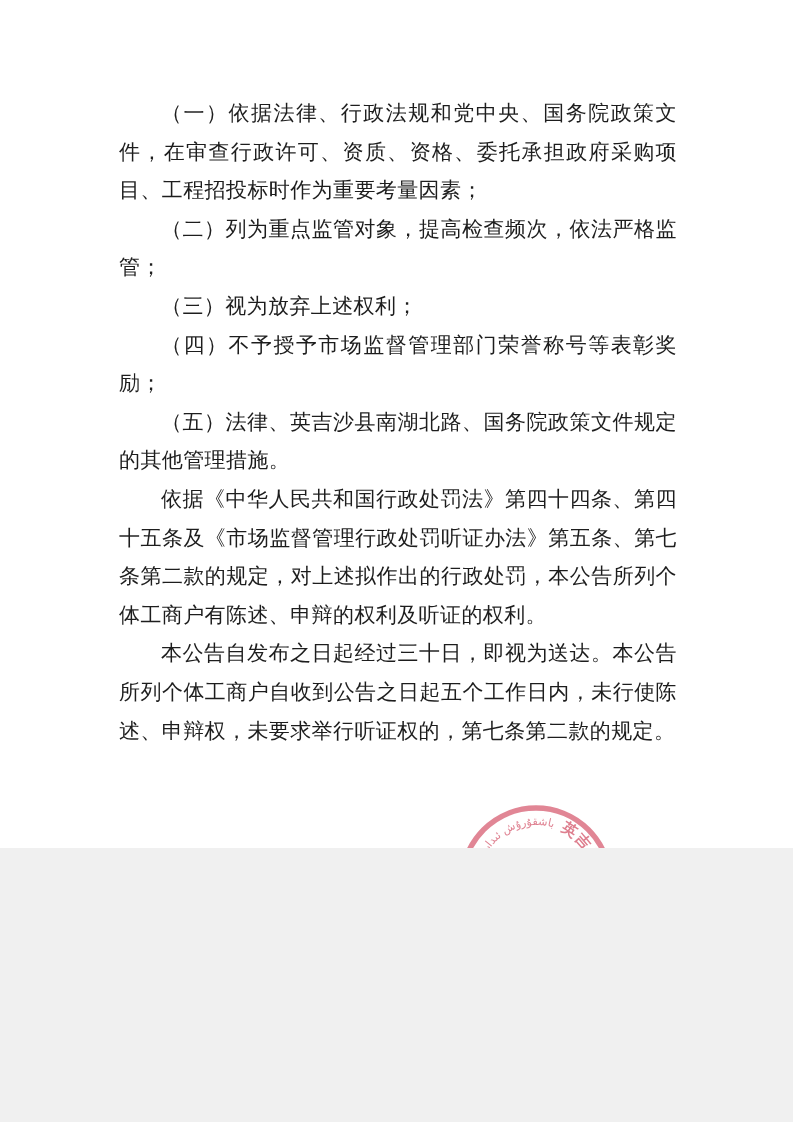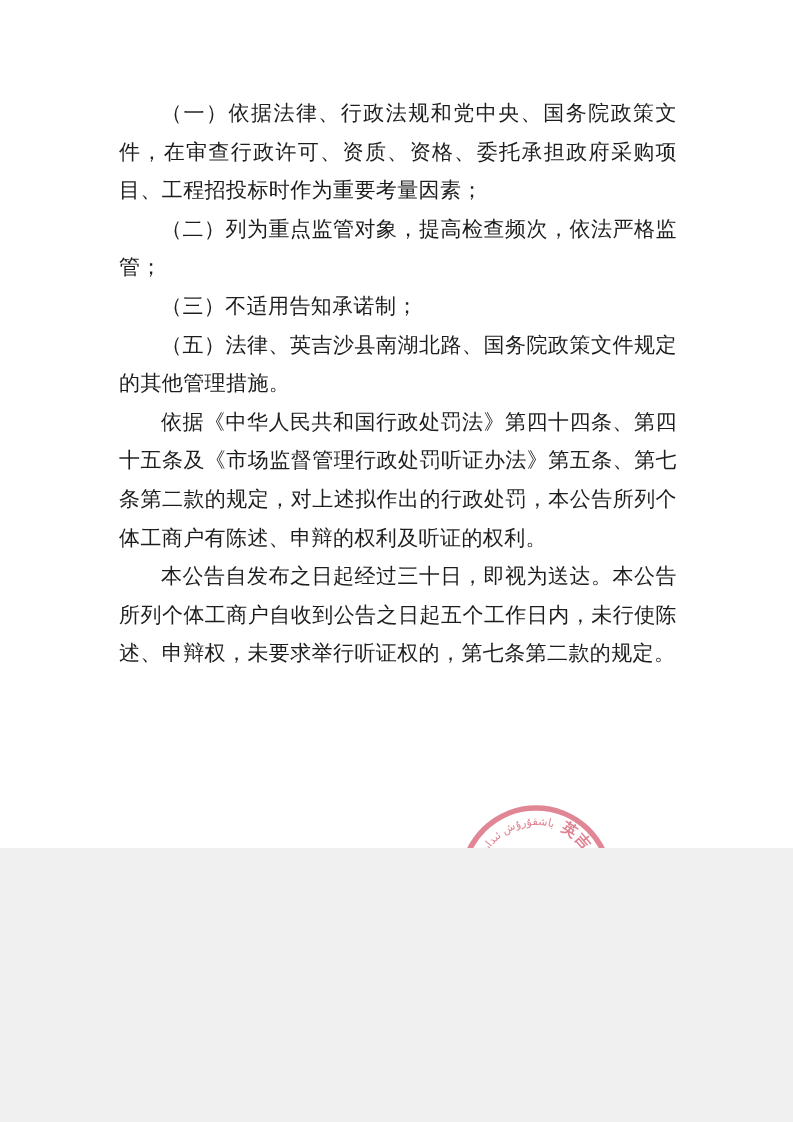--- a/index.html
+++ b/index.html
@@ -76,21 +76,22 @@
   }
 </style>
 </head>
 <body>
 
 <div class="page">
 
   <div class="body-text">
     <p>（一）依据法律、行政法规和党中央、国务院政策文件，在审查行政许可、资质、资格、委托承担政府采购项目、工程招投标时作为重要考量因素；</p>
     <p>（二）列为重点监管对象，提高检查频次，依法严格监管；</p>
-    <p>（三）不适用告知承诺制；</p>
+    <p>（三）视为放弃上述权利；</p>
+    <p>（四）不予授予市场监督管理部门荣誉称号等表彰奖励；</p>
     <p>（五）法律、英吉沙县南湖北路、国务院政策文件规定的其他管理措施。</p>
     <p>依据《中华人民共和国行政处罚法》第四十四条、第四十五条及《市场监督管理行政处罚听证办法》第五条、第七条第二款的规定，对上述拟作出的行政处罚，本公告所列个体工商户有陈述、申辩的权利及听证的权利。</p>
     <p>本公告自发布之日起经过三十日，即视为送达。本公告所列个体工商户自收到公告之日起五个工作日内，未行使陈述、申辩权，未要求举行听证权的，第七条第二款的规定。</p>
   </div>
 
   <div class="sig-agency">英吉沙县市场监督管理局</div>
   <div class="sig-date">2025 年 10 月 20 日</div>
 
   <svg class="seal" viewBox="0 0 186 186" xmlns="http://www.w3.org/2000/svg">
     <g transform="translate(3,3)">

